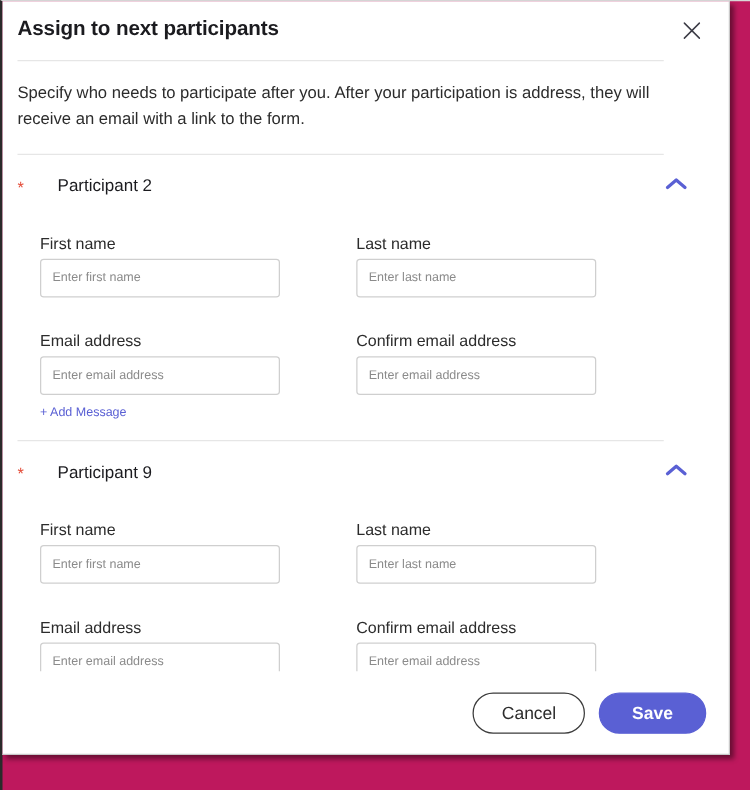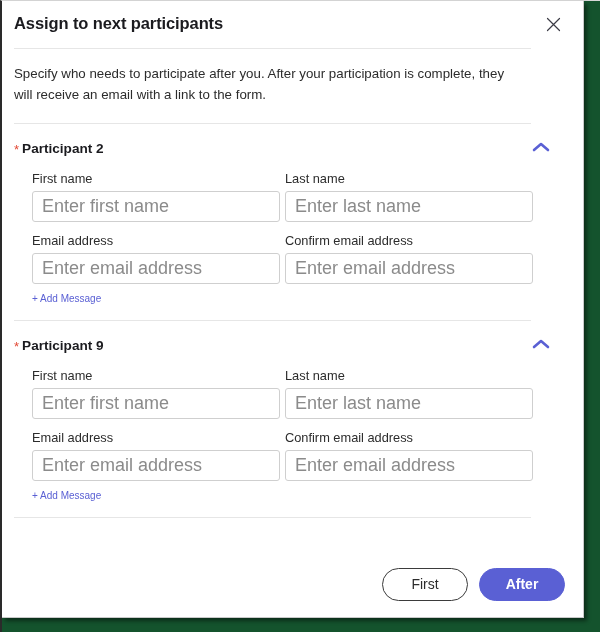--- a/index.html
+++ b/index.html
@@ -14,25 +14,25 @@
     font-family: "Liberation Sans", sans-serif;
     -webkit-font-smoothing: antialiased;
   }
 
   
   .frame {
     position: relative;
     box-sizing: border-box;
     width: 600px;
     height: 632px;
-    background: #14532d;
+    background: #be185d;
     border-left: 2px solid #2b2b2b;
     border-top: 1px solid #d8d8d8;
     padding-right: 16px;
-    padding-bottom: 14px;
+    padding-bottom: 28px;
   }
   .dialog {
     position: relative;
     box-sizing: border-box;
     width: 100%;
     height: 100%;
     background: #ffffff;
     box-shadow: 3px 3px 4px rgba(0,0,0,0.45);
     border-right: 1px solid #c9c9c9;
     border-bottom: 1px solid #c9c9c9;
@@ -106,22 +106,23 @@
   .req-star {
     color: #e34935;
     font-size: 13px;
     line-height: 1;
     margin-right: 3px;
     position: relative;
     top: 1px;
   }
   .section-title {
     font-size: 13.6px;
-    font-weight: bold;
+    font-weight: normal;
     color: #1b1b1f;
+    margin-left: 24px;
   }
   .collapse-btn {
     position: absolute;
     right: 10px;
     top: -1px;
     width: 24px;
     height: 24px;
     display: flex;
     align-items: center;
     justify-content: center;
@@ -129,44 +130,44 @@
     border: none;
     padding: 0;
     cursor: pointer;
   }
   .collapse-btn svg { display: block; }
 
   
   .field-row {
     display: flex;
     margin-left: 30px;
-    margin-top: 11px;
+    margin-top: 27px;
   }
   .field {
     width: 240px;
   }
   .field + .field {
     margin-left: 13px;
   }
   .field-label {
     font-size: 12.8px;
     color: #2c2c2c;
     margin-bottom: 5px;
     display: block;
   }
   .field-input {
     box-sizing: border-box;
-    width: 248px;
+    width: 192px;
     height: 31px;
     border: 1px solid #cfcfcf;
     border-radius: 3px;
     background: #ffffff;
     padding: 0 9px;
     font-family: "Liberation Sans", sans-serif;
-    font-size: 18px;
+    font-size: 10px;
     color: #1b1b1f;
     outline: none;
   }
   .field-input::placeholder {
     color: #8b8b8b;
     opacity: 1;
   }
 
   .add-message {
     display: inline-block;
@@ -226,21 +227,21 @@
     <div class="dlg-header">
       <div class="dlg-title">Assign to next participants</div>
       <button class="close-btn">
         <svg width="15" height="15" viewBox="0 0 15 15" aria-hidden="true">
           <path d="M1.5 1.5 L13.5 13.5 M13.5 1.5 L1.5 13.5" stroke="#3c3c46" stroke-width="1.2" fill="none" stroke-linecap="round"></path>
         </svg>
       </button>
     </div>
     <div class="rule"></div>
 
-    <div class="intro">Specify who needs to participate after you. After your participation is complete, they will receive an email with a link to the form.</div>
+    <div class="intro">Specify who needs to participate after you. After your participation is address, they will receive an email with a link to the form.</div>
 
     <div class="rule" style="margin-top:18px;"></div>
 
     <div class="dlg-body">
 
       <div class="section">
         <div class="section-head">
           <span class="req-star">*</span>
           <span class="section-title">Participant 2</span>
           <button class="collapse-btn">
@@ -309,18 +310,18 @@
           </div>
         </div>
 
         <a class="add-message">+ Add Message</a>
         <div class="section-rule"></div>
       </div>
 
     </div>
 
     <div class="dlg-footer">
-      <button class="btn btn-secondary">First</button>
-      <button class="btn btn-primary">After</button>
+      <button class="btn btn-secondary">Cancel</button>
+      <button class="btn btn-primary">Save</button>
     </div>
 
   </div>
 </div>
 
 </body></html>

